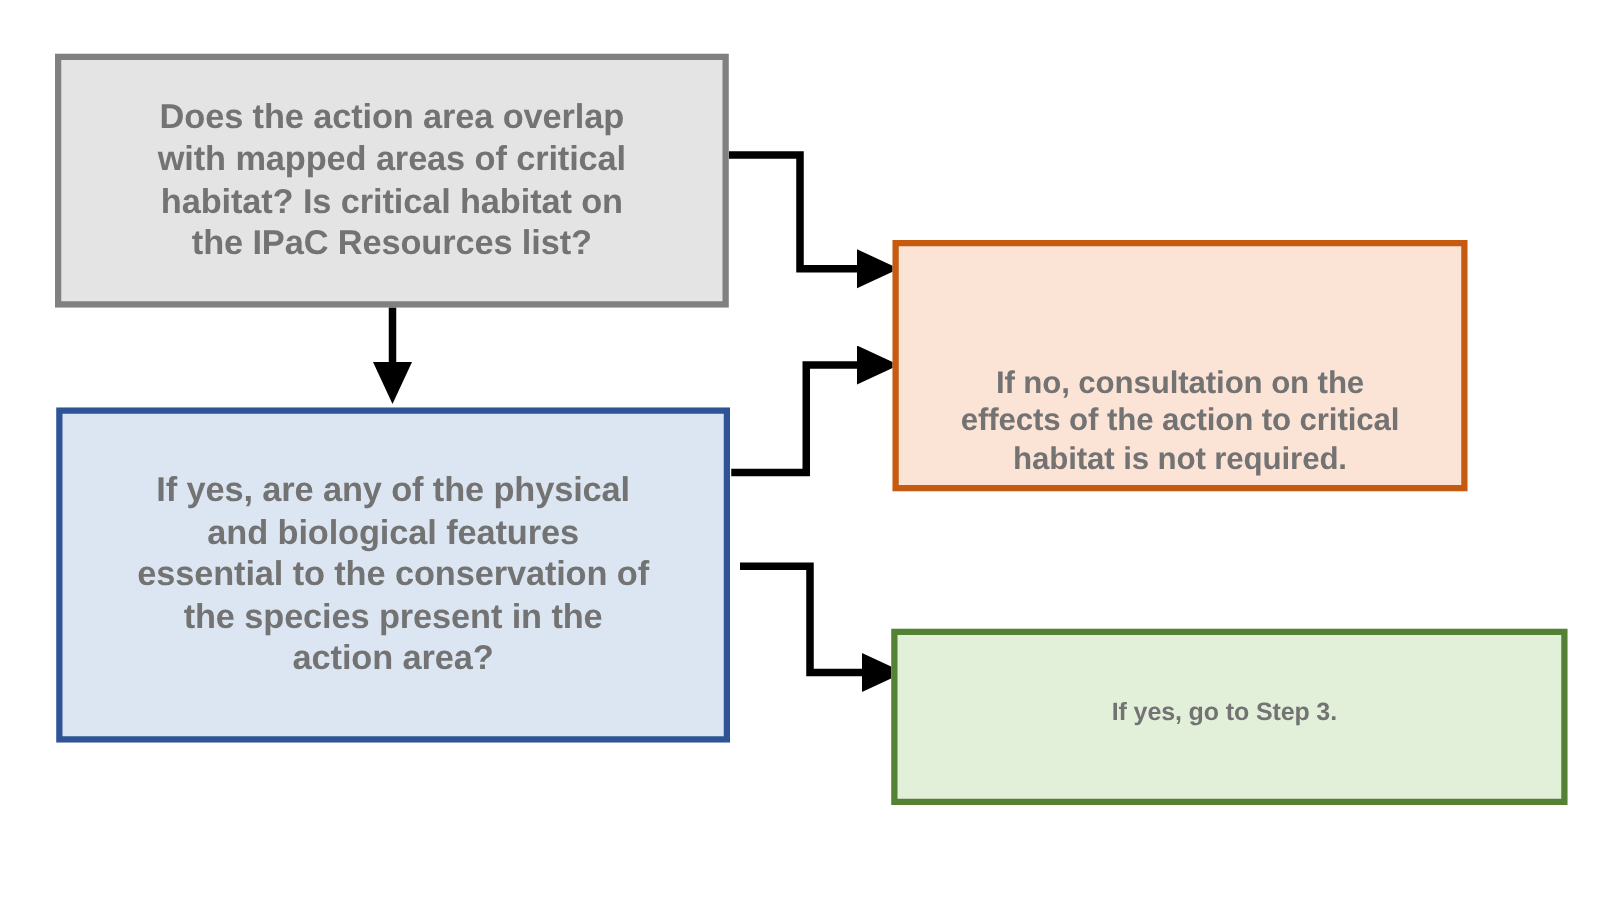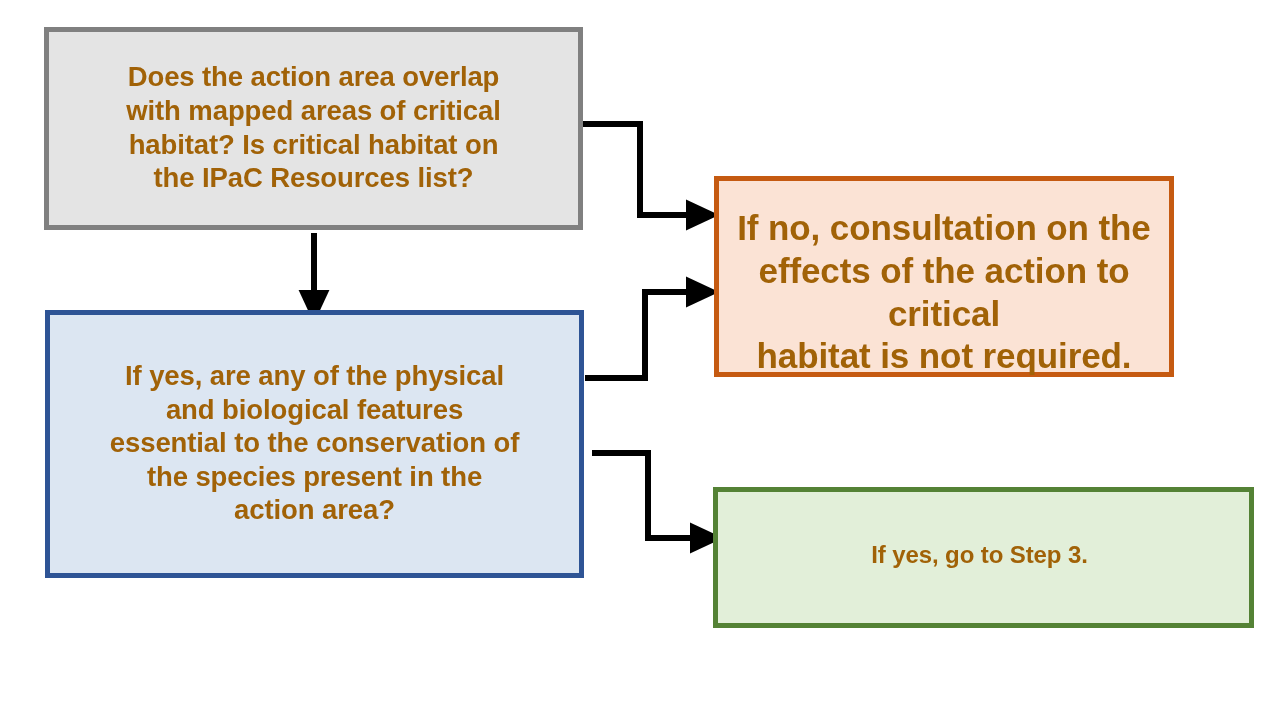--- a/index.html
+++ b/index.html
@@ -21,23 +21,24 @@
     height: 720px;
   }
   .node {
     position: absolute;
     box-sizing: border-box;
     display: flex;
     flex-direction: column;
     align-items: center;
     text-align: center;
     font-weight: bold;
-    color: #a16207;
+    color: #737373;
     line-height: 1.22;
     letter-spacing: -0.1px;
+    margin-top: 16px;
   }
   .node .txt {
     display: block;
     white-space: pre-line;
     width: 100%;
   }
 
   
   #node-question-overlap {
     left: 44px;
@@ -65,35 +66,35 @@
   }
 
   
   #node-outcome-no {
     left: 714px;
     top: 176px;
     width: 460px;
     height: 201px;
     background: #FBE3D5;
     border: 5px solid #C55A11;
-    justify-content: center;
-    font-size: 35px;
+    justify-content: flex-end;
+    font-size: 25px;
     padding: 38px 16px 6px 16px;
   }
 
   
   #node-outcome-yes {
     left: 713px;
     top: 487px;
     width: 541px;
     height: 141px;
     background: #E2EFD9;
     border: 5px solid #548235;
     justify-content: center;
-    font-size: 24px;
+    font-size: 20px;
     padding: 2px 24px 8px 16px;
   }
 </style>
 </head>
 <body>
 
 <svg id="canvas" viewBox="0 0 1280 720" xmlns="http://www.w3.org/2000/svg" aria-hidden="true">
   <defs>
     <marker id="ah" markerWidth="7" markerHeight="7" refX="0.4" refY="2.6" orient="auto" markerUnits="strokeWidth">
       <path d="M0,0 L5.6,2.6 L0,5.2 z" fill="#000000"></path>

